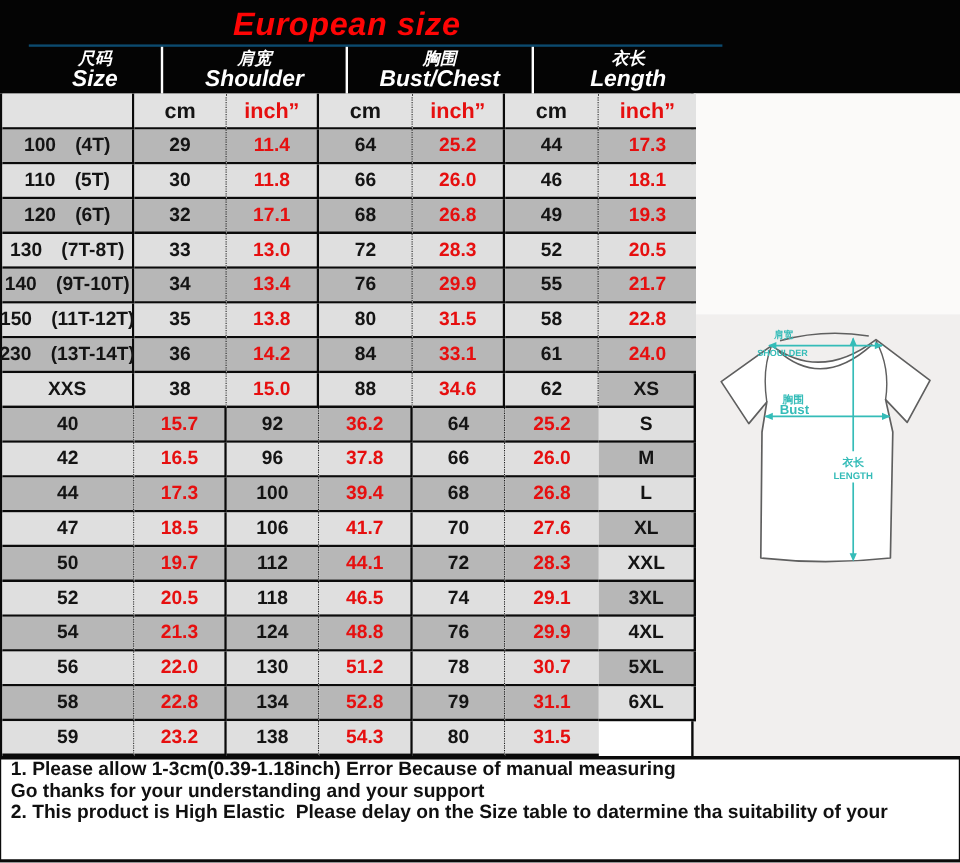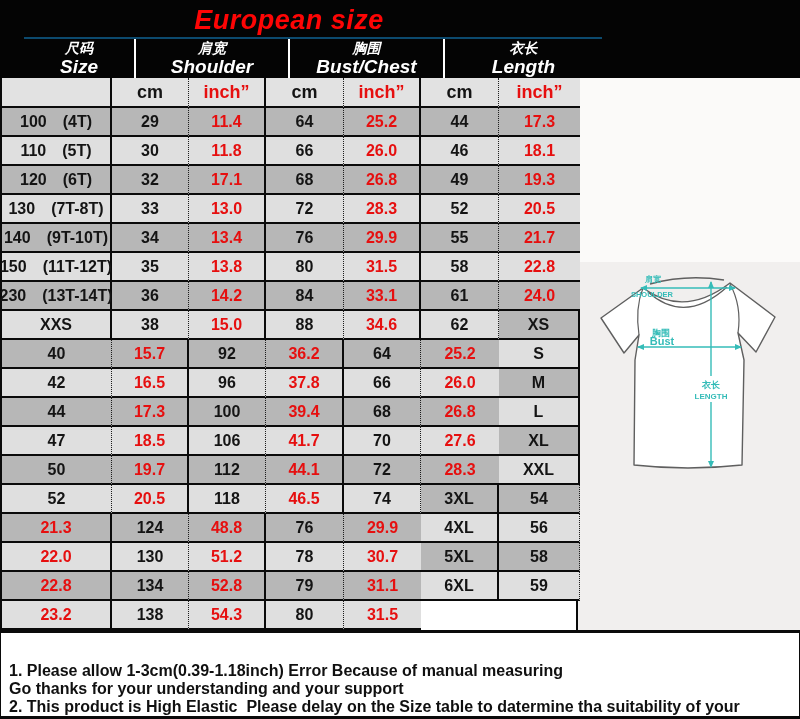--- a/index.html
+++ b/index.html
@@ -35,21 +35,21 @@
   .dark{background:#b7b7b7;}
   .light{background:#dfdfdf;}
   .red{color:#e60f0f;}
   .c-size{gap:16px;}
   .c-size span{white-space:nowrap;}
 
   
   .notes{position:absolute;left:0;top:630px;width:800px;height:89px;background:#ffffff;
          border-top:3px solid #0a0a0a;border-bottom:3px solid #0a0a0a;
          border-left:1px solid #0a0a0a;border-right:1px solid #0a0a0a;
-         display:flex;flex-direction:column;justify-content:flex-end;padding:0 8px;}
+         display:flex;flex-direction:column;justify-content:flex-start;padding:0 8px;}
   .note-line{font-size:16px;font-weight:bold;color:#101010;white-space:pre-wrap;line-height:18px;}
 </style>
 </head>
 <body>
 
 <div class="screen">
 
   <div class="header-band">
     <div class="title">European size</div>
     <div class="header-cols">
@@ -243,20 +243,21 @@
       <div class="g dark b-dot">72</div>
       <div class="g dark red">28.3</div>
       <div class="g light b-solid c-size">
         <span>XXL</span>
       </div>
       <div class="g light b-dot">52</div>
       <div class="g light b-solid red">20.5</div>
       <div class="g light b-dot">118</div>
       <div class="g light b-solid red">46.5</div>
       <div class="g light b-dot">74</div>
+      <div class="g light red">29.1</div>
       <div class="g dark b-solid c-size">
         <span>3XL</span>
       </div>
       <div class="g dark b-dot">54</div>
       <div class="g dark b-solid red">21.3</div>
       <div class="g dark b-dot">124</div>
       <div class="g dark b-solid red">48.8</div>
       <div class="g dark b-dot">76</div>
       <div class="g dark red">29.9</div>
       <div class="g light b-solid c-size">

